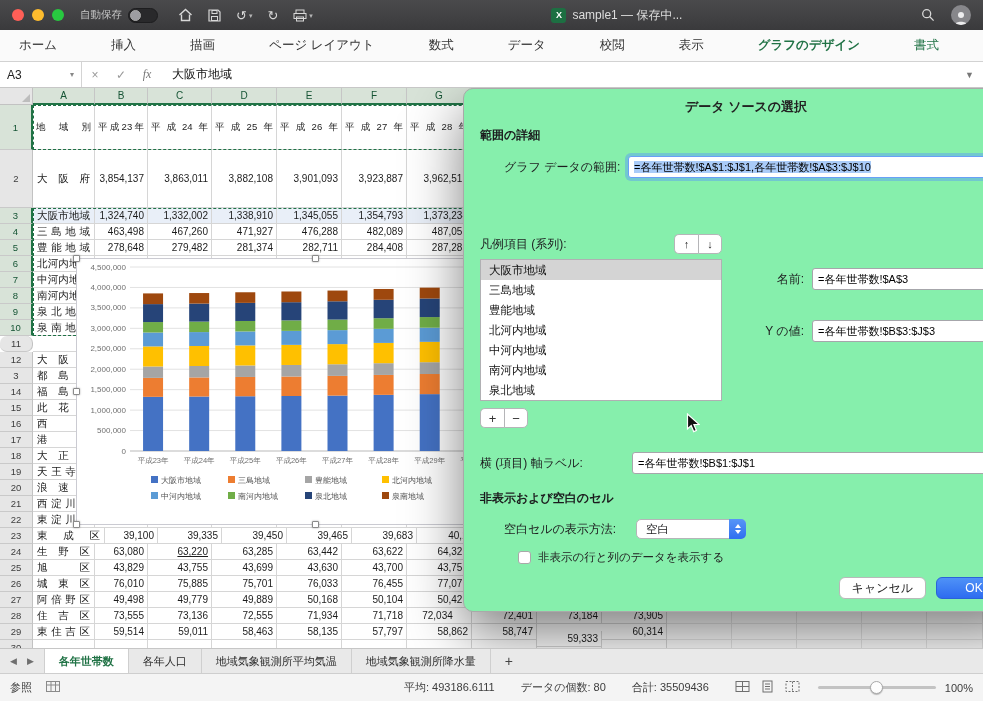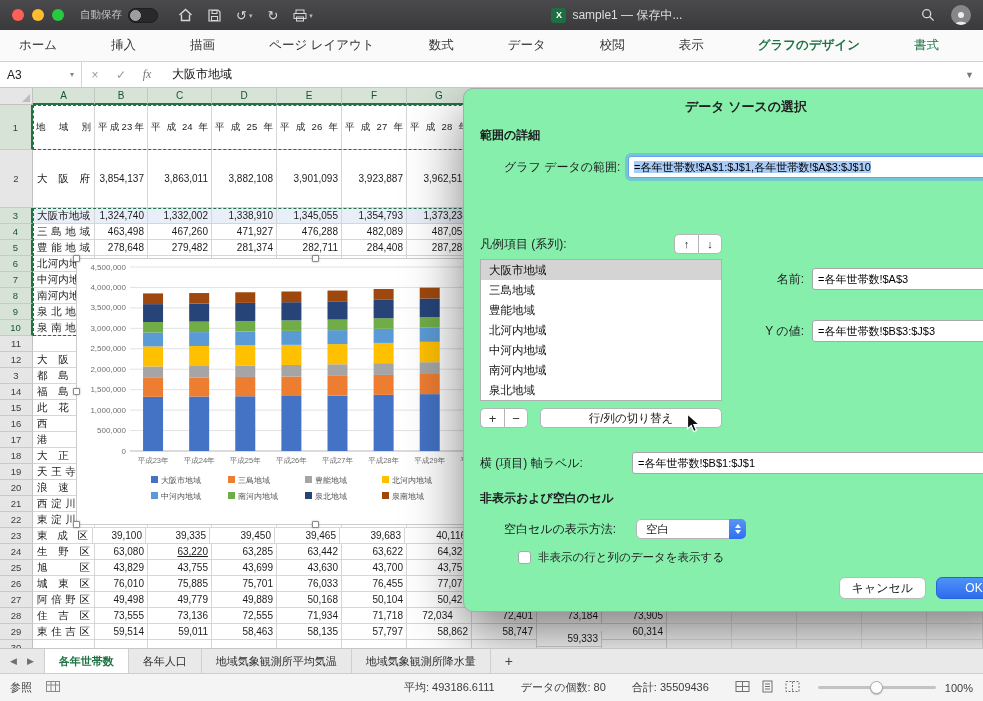--- a/index.html
+++ b/index.html
@@ -316,21 +316,21 @@
       <div class="rh sel" style="height: 45px;">1</div>
       <div class="rh" style="height: 58px;">2</div>
       <div class="rh sel" style="height: 16px;">3</div>
       <div class="rh sel" style="height: 16px;">4</div>
       <div class="rh sel" style="height: 16px;">5</div>
       <div class="rh sel" style="height: 16px;">6</div>
       <div class="rh sel" style="height: 16px;">7</div>
       <div class="rh sel" style="height: 16px;">8</div>
       <div class="rh sel" style="height: 16px;">9</div>
       <div class="rh sel" style="height: 16px;">10</div>
-      <div class="rh" style="height: 16px;">11</div>
+      <div class="rh" style="height: 16px; border-radius: 7px;">11</div>
       <div class="rh" style="height: 16px;">12</div>
       <div class="rh" style="height: 16px;">3</div>
       <div class="rh" style="height: 16px;">14</div>
       <div class="rh" style="height: 16px;">15</div>
       <div class="rh" style="height: 16px;">16</div>
       <div class="rh" style="height: 16px;">17</div>
       <div class="rh" style="height: 16px;">18</div>
       <div class="rh" style="height: 16px;">19</div>
       <div class="rh" style="height: 16px;">20</div>
       <div class="rh" style="height: 16px;">21</div>
@@ -713,21 +713,21 @@
         <div class="gc" style="width: 65px; height: 16px; line-height: 15px;"></div>
         <div class="gc" style="width: 65px; height: 16px; line-height: 15px;"></div>
         <div class="gc" style="width: 65px; height: 16px; line-height: 15px;"></div>
         <div class="gc lt" style="width: 65px; height: 16px; line-height: 15px;"></div>
         <div class="gc lt" style="width: 65px; height: 16px; line-height: 15px;"></div>
         <div class="gc lt" style="width: 65px; height: 16px; line-height: 15px;"></div>
         <div class="gc lt" style="width: 65px; height: 16px; line-height: 15px;"></div>
         <div class="gc lt" style="width: 56px; height: 16px; line-height: 15px;"></div>
       </div>
       <div class="grow" style="height: 16px;">
-        <div class="gc dist" style="width: 60px; height: 16px; line-height: 15px;">東成区</div>
+        <div class="gc dist" style="width: 72px; height: 16px; line-height: 15px;">東成区</div>
         <div class="gc num" style="width: 53px; height: 16px; line-height: 15px;">39,100</div>
         <div class="gc num" style="width: 64px; height: 16px; line-height: 15px;">39,335</div>
         <div class="gc num" style="width: 65px; height: 16px; line-height: 15px;">39,450</div>
         <div class="gc num" style="width: 65px; height: 16px; line-height: 15px;">39,465</div>
         <div class="gc num" style="width: 65px; height: 16px; line-height: 15px;">39,683</div>
         <div class="gc num" style="width: 65px; height: 16px; line-height: 15px;">40,116</div>
         <div class="gc" style="width: 65px; height: 16px; line-height: 15px;"></div>
         <div class="gc" style="width: 65px; height: 16px; line-height: 15px;"></div>
         <div class="gc" style="width: 65px; height: 16px; line-height: 15px;"></div>
         <div class="gc lt" style="width: 65px; height: 16px; line-height: 15px;"></div>
@@ -1026,21 +1026,20 @@
             <div class="sitem">三島地域</div>
             <div class="sitem">豊能地域</div>
             <div class="sitem">北河内地域</div>
             <div class="sitem">中河内地域</div>
             <div class="sitem">南河内地域</div>
             <div class="sitem">泉北地域</div>
           </div>
         <div class="s-btnrow">
           <span class="pm plus">+</span>
           <span class="pm minus">−</span>
-          <span class="switch-btn">行/列の切り替え</span>
         </div>
       </div>
       <div class="s-right">
         <div class="srow" style="margin-top:34px">
           <span class="srlabel">名前:</span>
           <div class="field">
             <span class="ftext">=各年世帯数!$A$3</span>
             <span class="picker">
               <svg width="14" height="13" viewBox="0 0 14 13">
                   <rect x="0.5" y="0.5" width="13" height="12" fill="#fff" stroke="#999"></rect>

